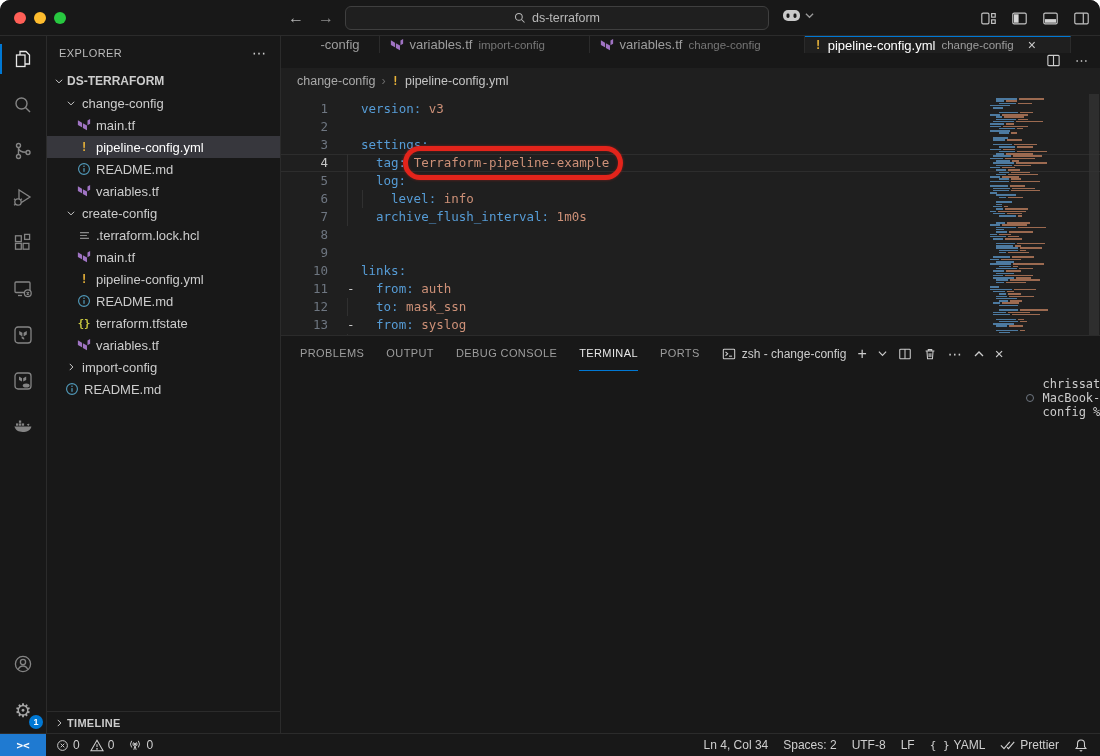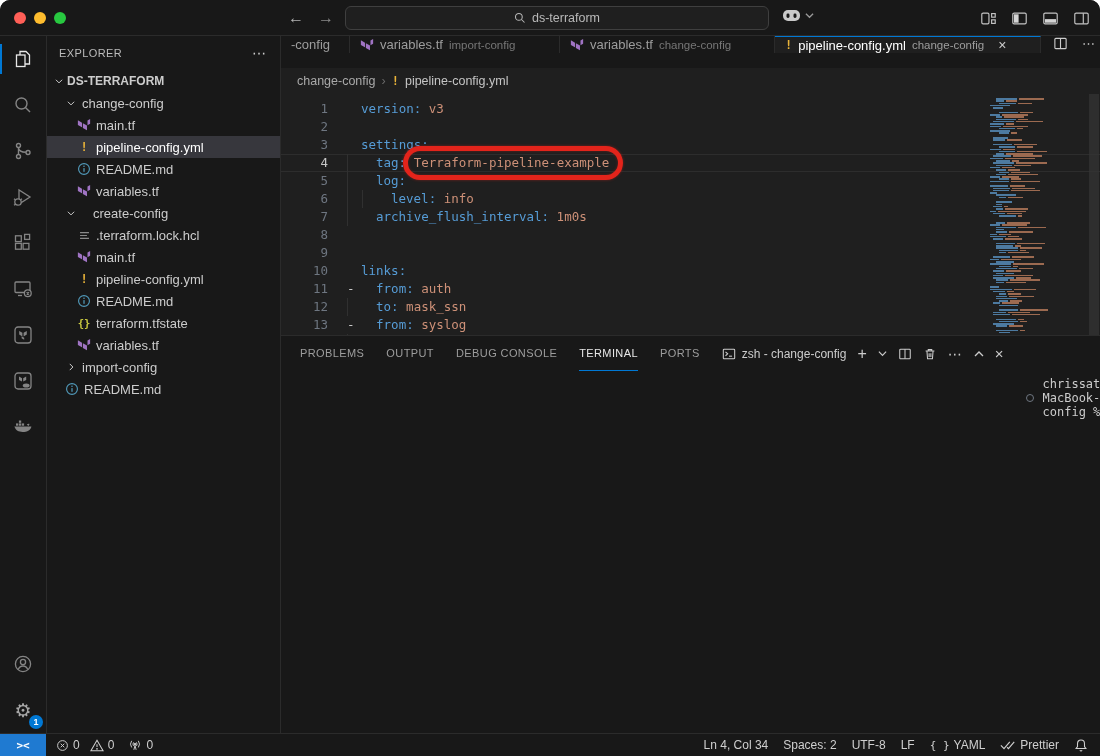--- a/index.html
+++ b/index.html
@@ -45,21 +45,21 @@
   .trow .ficon { width:18px; flex:none; display:flex; justify-content:center; align-items:center; }
   .trow.root { font-weight:bold; font-size:12px; }
   .warnglyph { color:#e8b339; font-weight:bold; font-size:12px; font-family:"DejaVu Sans Mono",monospace; }
   .braceglyph { color:#cbcb41; font-weight:bold; font-size:10.5px; font-family:"DejaVu Sans Mono",monospace; }
   .sb-section { height:22px; border-top:1px solid #2b2b2b; display:flex; align-items:center; padding-left:4px;
                 font-size:11px; font-weight:bold; letter-spacing:.3px; color:#cccccc; }
   .sb-section .chev { width:16px; display:flex; justify-content:center; }
 
   
   .editorcol { flex:1; display:flex; flex-direction:column; min-width:0; }
-  .tabbar { height:32px; background:#181818; display:flex; align-items:flex-start; }
+  .tabbar { height:32px; background:#181818; display:flex; align-items:center;flex-direction:column; }
   .tab { display:flex; align-items:center; padding:0 10px; gap:6px; border-right:1px solid #2b2b2b;
          background:#181818; color:#9d9d9d; font-size:13px; flex:none; }
   .tab .sub { font-size:11.5px; color:#767676; }
   .tab.active { background:#1f1f1f; color:#ffffff; border-top:1.5px solid #0078d4; }
   .tab.active .sub { color:#9d9d9d; }
   .tab .close { margin-left:8px; color:#cccccc; font-size:14px; }
   .tabactions { margin-left:auto; display:flex; align-items:center; gap:14px; padding:0 12px; color:#cccccc; }
   .breadcrumbs { height:26px; background:#1f1f1f; display:flex; align-items:center; padding-left:16px; gap:6px;
                  font-size:12.5px; color:#a9a9a9; }
   .breadcrumbs .sep { color:#6b6b6b; }
@@ -346,21 +346,21 @@
               </svg>
             </span>
             <span style="margin-left: 3px;">variables.tf</span>
           </div>
           <div class="trow" style="padding-left: 16px;">
             <span class="chev">
               <svg width="10" height="10" viewBox="0 0 16 16" fill="none" stroke="#cccccc" stroke-width="1.6">
                 <polyline points="3,6 8,11 13,6"></polyline>
               </svg>
             </span>
-            <span style="margin-left: 14px; text-align: right;">create-config</span>
+            <span style="margin-left: 3px; text-align: right;">create-config</span>
           </div>
           <div class="trow" style="padding-left: 28px;">
             <span class="ficon">
               <svg width="13" height="13" viewBox="0 0 16 16" stroke="#8a8a8a" stroke-width="1.5">
                 <line x1="2.5" y1="4.5" x2="13.5" y2="4.5"></line>
                 <line x1="2.5" y1="8" x2="11" y2="8"></line>
                 <line x1="2.5" y1="11.5" x2="13.5" y2="11.5"></line>
               </svg>
             </span>
             <span style="margin-left: 3px;">.terraform.lock.hcl</span>
@@ -421,20 +421,28 @@
             <span class="ficon">
               <svg width="14" height="14" viewBox="0 0 16 16">
                 <circle cx="8" cy="8" r="6.2" fill="none" stroke="#519aba" stroke-width="1.3"></circle>
                 <rect x="7.3" y="7" width="1.4" height="4.2" fill="#519aba"></rect>
                 <circle cx="8" cy="4.8" r="0.9" fill="#519aba"></circle>
               </svg>
             </span>
             <span style="margin-left: 3px;">README.md</span>
           </div>
         </div>
+      <div class="sb-section">
+        <span class="chev">
+          <svg width="10" height="10" viewBox="0 0 16 16" fill="none" stroke="#cccccc" stroke-width="1.6">
+              <polyline points="6,3 11,8 6,13"></polyline>
+            </svg>
+        </span>
+        <span>TIMELINE</span>
+      </div>
     </div>
 
     <div class="editorcol">
       <div class="tabbar">
         <div id="tabs-holder" style="display:flex;">
             <div class="tab" style="width: 69px;">
               <span>-config</span>
             </div>
             <div class="tab" style="width: 210px;">
               <span class="ico">

